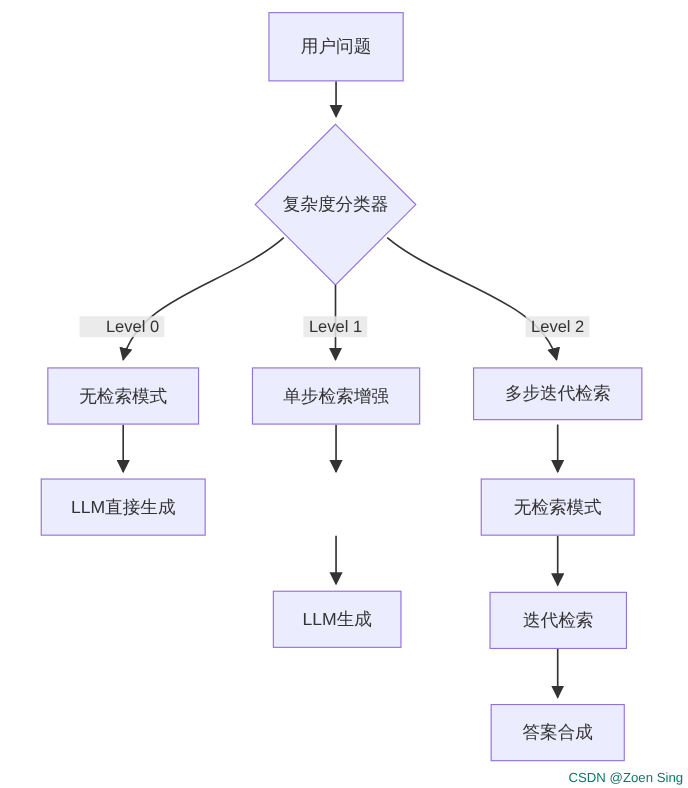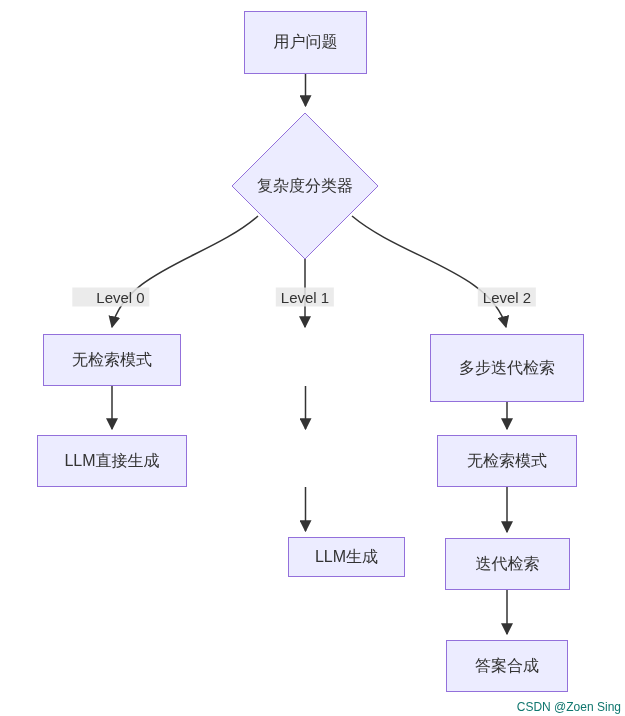--- a/index.html
+++ b/index.html
@@ -88,29 +88,30 @@
     <path d="M507,487 L507,532" fill="none" stroke="#333333" stroke-width="1.5" marker-end="url(#arrow)"></path>
     <path d="M507,590 L507,634" fill="none" stroke="#333333" stroke-width="1.5" marker-end="url(#arrow)"></path>
   </svg>
 
   <div class="node" style="left:244px; top:11px; width:123px; height:63px;">用户问题</div>
 
   <div class="diamond-label" style="left:232px; top:166px; width:146px; height:40px;">复杂度分类器</div>
 
   <div class="node" style="left:43px; top:334px; width:138px; height:52px;">无检索模式</div>
 
+  <div class="node" style="left:229px; top:334px; width:153px; height:52px;">单步检索增强</div>
 
-  <div class="node" style="left:430px; top:334px; width:154px; height:68px;">多步迭代检索</div>
+  <div class="node" style="left:430px; top:334px; width:154px; height:48px;">多步迭代检索</div>
 
   <div class="node" style="left:37px; top:435px; width:150px; height:52px;">LLM直接生成</div>
 
 
   <div class="node" style="left:437px; top:435px; width:140px; height:52px;">无检索模式</div>
 
-  <div class="node" style="left:248px; top:537px; width:117px; height:40px;margin-left:40px;">LLM生成</div>
+  <div class="node" style="left:248px; top:537px; width:117px; height:52px;">LLM生成</div>
 
   <div class="node" style="left:445px; top:538px; width:125px; height:52px;">迭代检索</div>
 
   <div class="node" style="left:446px; top:640px; width:122px; height:52px;">答案合成</div>
 
   <div class="edge-label" style="left:111px; top:297px;padding-left:24px;">Level 0</div>
   <div class="edge-label" style="left:305px; top:297px;">Level 1</div>
   <div class="edge-label" style="left:507px; top:297px;">Level 2</div>
 
   <div class="watermark">CSDN @Zoen Sing</div>

